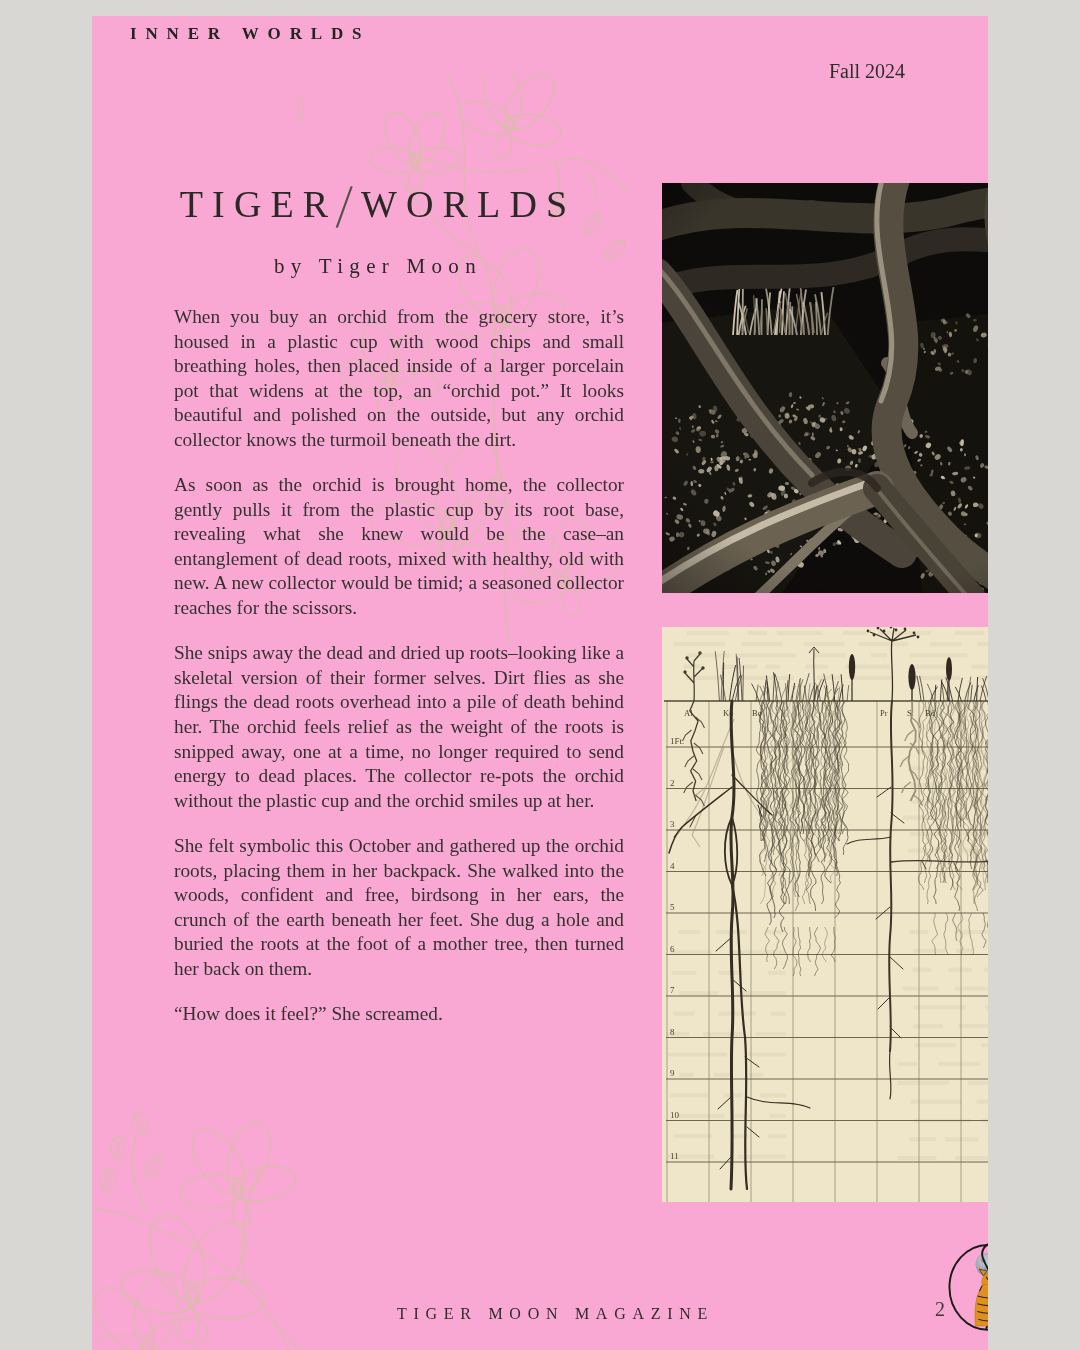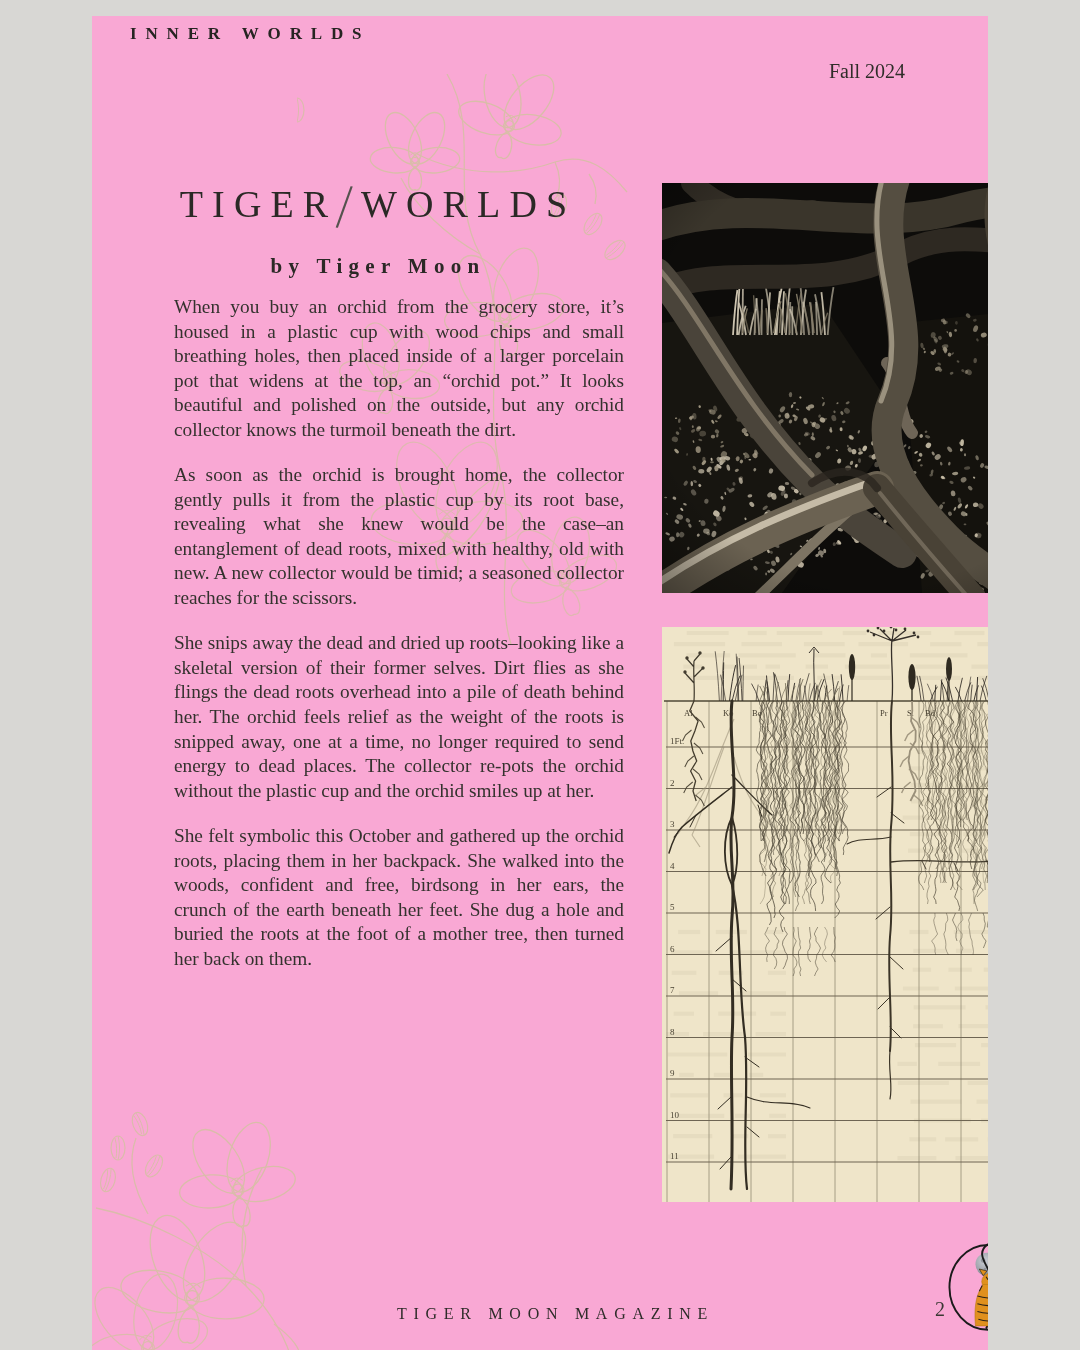--- a/index.html
+++ b/index.html
@@ -8,22 +8,22 @@
   #page *{box-sizing:border-box;}
   .abs{position:absolute;}
   .masthead{left:38px;top:8px;font-size:17px;letter-spacing:.52em;color:#262422;font-weight:600;}
   .issue{right:83px;top:44px;font-size:20px;color:#2f2d29;}
   .orchid-top{left:205px;top:58px;width:340px;height:570px;color:#d9bda9;}
   .orchid-bottom{left:-6px;top:1070px;width:256px;height:280px;color:#d9bda9;}
   .title-wrap{left:50px;top:164px;width:472px;text-align:center;z-index:2;}
   .title{font-size:38px;letter-spacing:.24em;color:#2b2926;white-space:nowrap;margin:0;font-weight:500;}
   .title .slash{display:inline-block;transform:rotate(6deg) scaleY(1.4);font-size:1.2em;
         color:#55524e;font-weight:400;margin:0 1px;vertical-align:-5px;}
-  .byline{margin-top:21px;font-size:21px;letter-spacing:.30em;color:#2b2926;font-weight:bold;}
-  .article{left:82px;top:279px;width:450px;z-index:2;}
+  .byline{margin-top:21px;font-size:21px;letter-spacing:.30em;color:#2b2926;}
+  .article{left:82px;top:289px;width:450px;z-index:2;}
   .article p{margin:0 0 21px 0;font-size:19.3px;line-height:1.272;text-align:justify;color:#34322e;}
   .photo-box{left:570px;top:167px;width:433px;height:410px;}
   .chart-box{left:570px;top:611px;width:437px;height:575px;}
   .footer-title{left:0;right:0;top:1289px;text-align:center;font-size:16px;letter-spacing:.42em;color:#2e2c29;padding-left:31px;}
   .pagenum{right:43px;top:1282px;font-size:20px;color:#3a3833;}
   .logo-box{left:843px;top:1218px;width:106px;height:126px;}
   svg{display:block;}
 </style>
 </head>
 <body>
@@ -73,20 +73,21 @@
   <div class="abs title-wrap">
     <h1 class="title"><span>TIGER</span><span class="slash">/</span><span>WORLDS</span></h1>
     <div class="byline">by Tiger Moon</div>
   </div>
 
   <div class="abs article">
     <p>When you buy an orchid from the grocery store, it’s housed in a plastic cup with wood chips and small breathing holes, then placed inside of a larger porcelain pot that widens at the top, an “orchid pot.” It looks beautiful and polished on the outside, but any orchid collector knows the turmoil beneath the dirt.</p>
     <p>As soon as the orchid is brought home, the collector gently pulls it from the plastic cup by its root base, revealing what she knew would be the case–an entanglement of dead roots, mixed with healthy, old with new. A new collector would be timid; a seasoned collector reaches for the scissors.</p>
     <p>She snips away the dead and dried up roots–looking like a skeletal version of their former selves. Dirt flies as she flings the dead roots overhead into a pile of death behind her. The orchid feels relief as the weight of the roots is snipped away, one at a time, no longer required to send energy to dead places. The collector re-pots the orchid without the plastic cup and the orchid smiles up at her.</p>
     <p>She felt symbolic this October and gathered up the orchid roots, placing them in her backpack. She walked into the woods, confident and free, birdsong in her ears, the crunch of the earth beneath her feet. She dug a hole and buried the roots at the foot of a mother tree, then turned her back on them.</p>
+    <p>“How does it feel?” She screamed.</p>
   </div>
 
   <div class="abs photo-box">
     <svg width="433" height="410" viewBox="0 0 433 410">
       <defs>
         <radialGradient id="vig" cx="50%" cy="45%" r="78%">
           <stop offset="0%" stop-color="rgba(0,0,0,0)"></stop>
           <stop offset="68%" stop-color="rgba(0,0,0,0)"></stop>
           <stop offset="100%" stop-color="rgba(0,0,0,0.45)"></stop>
         </radialGradient>

